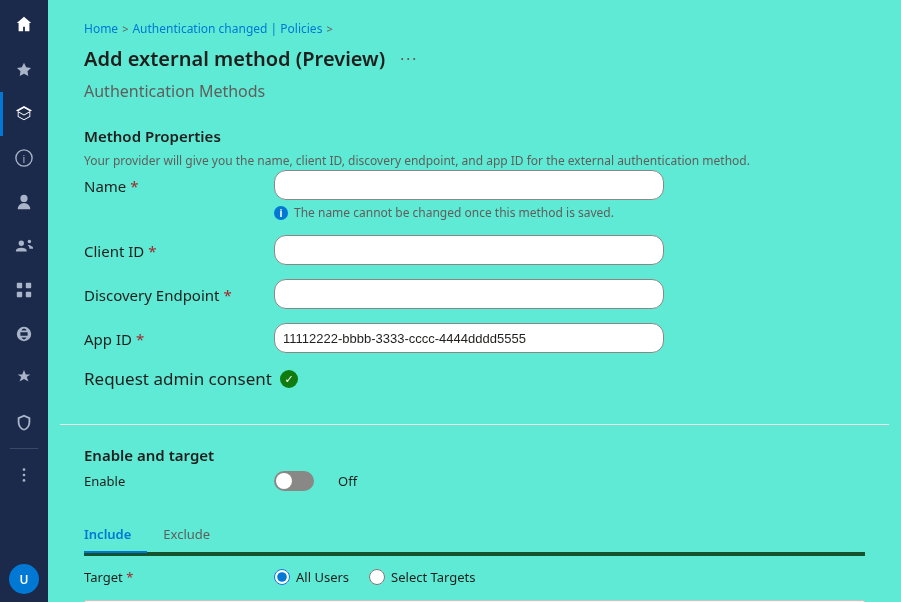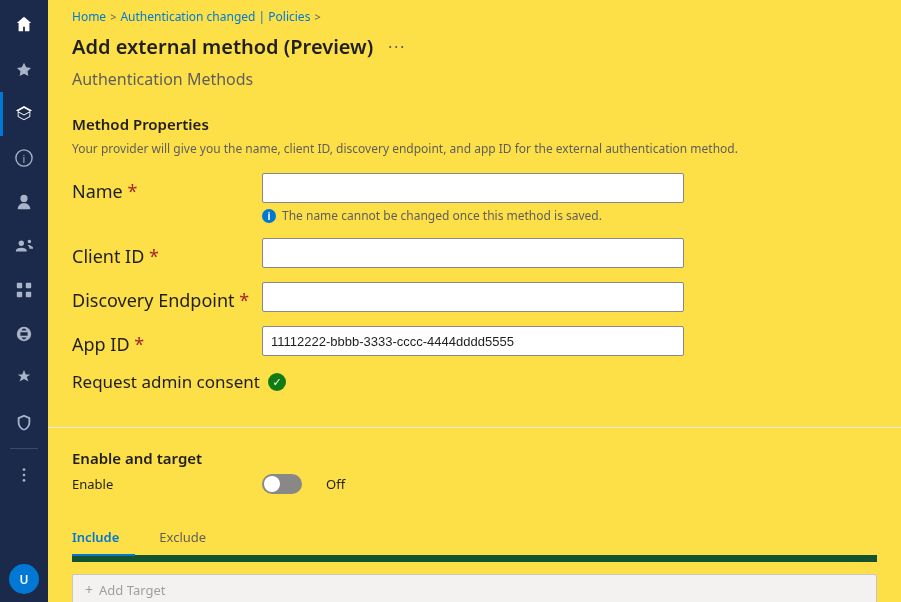--- a/index.html
+++ b/index.html
@@ -51,23 +51,23 @@
     .sidebar-avatar {
       width: 30px; height: 30px; border-radius: 50%;
       background: #0078d4; color: #fff;
       display: flex; align-items: center; justify-content: center;
       font-size: 12px; font-weight: 600; margin-bottom: 8px;
     }
 
     
     .main {
       flex: 1;
-      background: #fde047;
+      background: #5eead4;
       overflow-y: auto;
-      padding: 0;
+      padding: 12px;
     }
 
     
     .breadcrumb {
       display: flex;
       align-items: center;
       padding: 8px 24px 4px;
       font-size: 12px;
       color: #605e5c;
       gap: 4px;
@@ -108,46 +108,46 @@
     }
     .section-title {
       font-size: 15px;
       font-weight: 600;
       color: #201f1e;
       margin-bottom: 6px;
     }
     .section-desc {
       font-size: 12px;
       color: #605e5c;
-      margin-bottom: 16px;
+      margin-bottom: 1px;
     }
 
     
     .form-row {
       display: flex;
       align-items: flex-start;
       margin-bottom: 14px;
       gap: 0;
     }
     .form-label {
       width: 190px;
       flex-shrink: 0;
-      font-size: 18px;
+      font-size: 15px;
       color: #201f1e;
       padding-top: 6px;
     }
     .form-label .required { color: #a4262c; }
     .form-control-area {
       flex: 1;
     }
     .form-input {
-      width: 422px;
+      width: 390px;
       height: 30px;
       border: 1px solid #8a8886;
-      border-radius: 2px;
+      border-radius: 12px;
       padding: 0 8px;
       font-size: 13px;
       color: #201f1e;
       outline: none;
       background: #fff;
     }
     .info-msg {
       display: flex;
       align-items: center;
       gap: 6px;
@@ -217,22 +217,22 @@
       display: flex; align-items: center; justify-content: center;
       color: #fff; font-size: 11px;
     }
 
     
     .divider { height: 1px; background: #edebe9; margin: 8px 0; }
 
     
     .tabs {
       display: flex;
-      gap: 8px;
-      border-bottom: 7px solid #14532d;
+      gap: 0;
+      border-bottom: 4px solid #14532d;
       margin-bottom: 12px;
     }
     .tab {
       padding: 8px 16px;
       font-size: 13px;
       color: #605e5c;
       cursor: pointer;
       border-bottom: 2px solid transparent;
       margin-bottom: -1px;
     }
@@ -431,20 +431,35 @@
         <div class="toggle"></div>
         <span class="toggle-text">Off</span>
       </div>
     </div>
 
     <div class="tabs">
       <div class="tab active">Include</div>
       <div class="tab">Exclude</div>
     </div>
 
+    <div class="radio-row">
+      <div class="radio-label-col">
+        <span>Target</span> <span class="required">*</span>
+      </div>
+      <div class="radio-group">
+        <label class="radio-option">
+          <input type="radio" class="radio-input" name="target" checked="" style="">
+          <span class="radio-text">All Users</span>
+        </label>
+        <label class="radio-option">
+          <input type="radio" class="radio-input" name="target" style="">
+          <span class="radio-text">Select Targets</span>
+        </label>
+      </div>
+    </div>
 
     <div class="add-target-btn">
       <span class="plus">+</span>
       <span>Add Target</span>
     </div>
 
   </div>
 
 </div>
 

